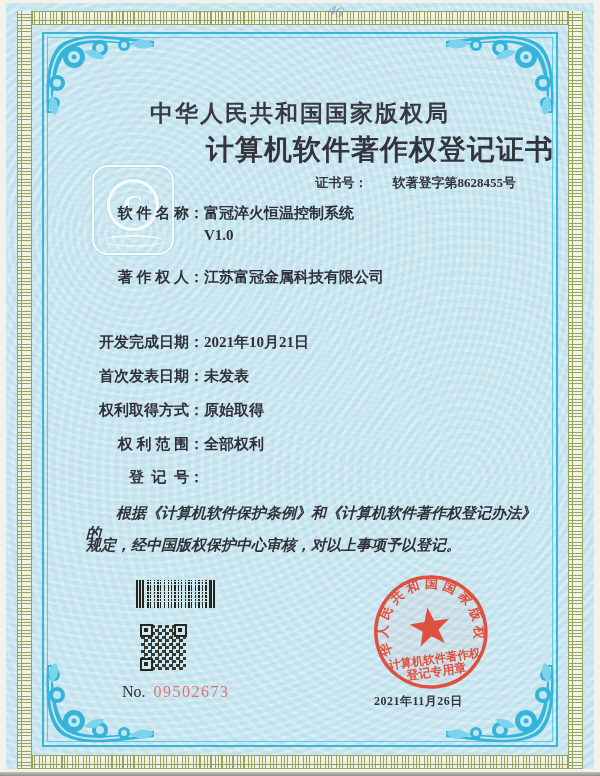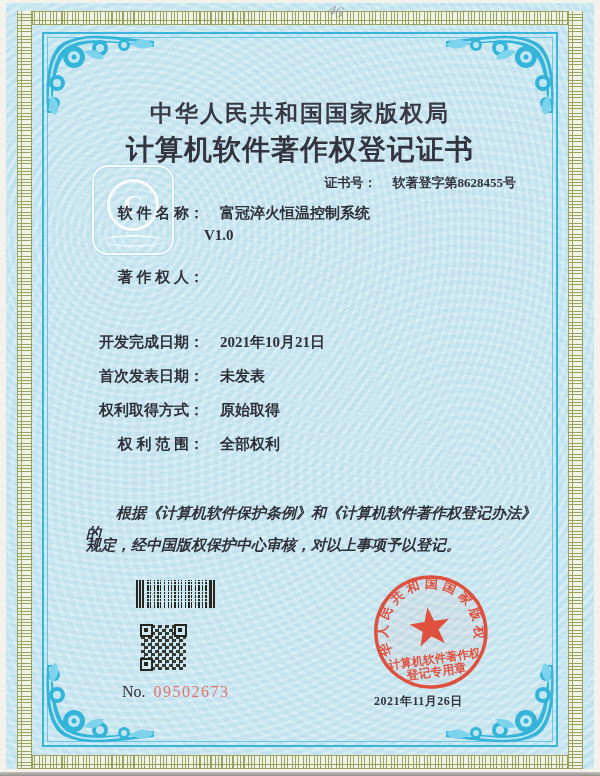--- a/index.html
+++ b/index.html
@@ -59,30 +59,30 @@
     box-shadow:0 0 0 1px rgba(150,205,226,0.35);
     display:flex;align-items:center;justify-content:center;
     color:rgba(255,255,255,0.95);text-shadow:0 0 2px rgba(150,205,226,0.8);
     font-size:28px;font-weight:bold;}
   .watermark .wave{position:absolute;left:8px;right:8px;bottom:6px;height:8px;
     border-top:2px solid rgba(255,255,255,0.8);border-bottom:2px solid rgba(255,255,255,0.6);
     border-radius:50%;}
   
   .authority{position:absolute;left:40px;right:40px;top:95px;text-align:center;
     font-size:23px;font-weight:bold;letter-spacing:2px;color:#383943;}
-  .cert-title{position:absolute;left:40px;right:40px;top:128px;text-align:center;
+  .cert-title{position:absolute;left:40px;right:40px;top:128px;text-align:right;
     font-size:28px;font-weight:bold;letter-spacing:1px;color:#33343d;}
   .cert-line{position:absolute;top:171px;right:78px;font-size:13px;font-weight:bold;
     color:#33343d;}
-  .cert-line .v{margin-left:16px;}
+  .cert-line .v{margin-left:25px;}
   
   .field-row{position:absolute;left:82px;display:flex;color:#2f3038;
     font-size:15px;font-weight:bold;white-space:pre;}
   .f-label{width:116px;flex:0 0 auto;text-align:right;}
-  .f-value{margin-left:16px;}
+  .f-value{margin-left:0;}
   .f-value2{position:absolute;left:198px;top:224px;font-size:15px;font-weight:bold;color:#2f3038;}
   
   .statement{position:absolute;left:80px;width:452px;color:#2f3038;
     font-size:15px;font-weight:bold;line-height:20px;font-style:italic;}
   .st1{top:500px;text-indent:2em;}
   .st2{top:532px;}
   
   .barcode{position:absolute;left:130px;top:577px;width:82px;height:28px;display:flex;}
   .bc-start{width:11px;height:100%;
     background:repeating-linear-gradient(90deg,#26261f 0 2px,#cde8f1 2px 3px,#26261f 3px 5px,#cde8f1 5px 6px,#26261f 6px 8px,#cde8f1 8px 11px);}
@@ -216,20 +216,21 @@
   </div>
 
   <div class="field-row" style="top:201px">
     <span class="f-label">软 件 名 称：</span>
     <span class="f-value">富冠淬火恒温控制系统</span>
   </div>
   <div class="f-value2">V1.0</div>
 
   <div class="field-row" style="top:265px">
     <span class="f-label">著 作 权 人：</span>
+    <span class="f-value">江苏富冠金属科技有限公司</span>
   </div>
 
   <div class="field-row" style="top:330px">
     <span class="f-label">开发完成日期：</span>
     <span class="f-value">2021年10月21日</span>
   </div>
 
   <div class="field-row" style="top:364px">
     <span class="f-label">首次发表日期：</span>
     <span class="f-value">未发表</span>
@@ -239,20 +240,21 @@
     <span class="f-label">权利取得方式：</span>
     <span class="f-value">原始取得</span>
   </div>
 
   <div class="field-row" style="top:432px">
     <span class="f-label">权 利 范 围：</span>
     <span class="f-value">全部权利</span>
   </div>
 
   <div class="field-row" style="top:465px">
+    <span class="f-label">登  记  号：</span>
   </div>
 
   <div class="statement st1">根据《计算机软件保护条例》和《计算机软件著作权登记办法》的</div>
   <div class="statement st2">规定，经中国版权保护中心审核，对以上事项予以登记。</div>
 
   <div class="barcode">
     <div class="bc-start"></div>
     <div class="bc-mid"></div>
     <div class="bc-end"></div>
   </div>

